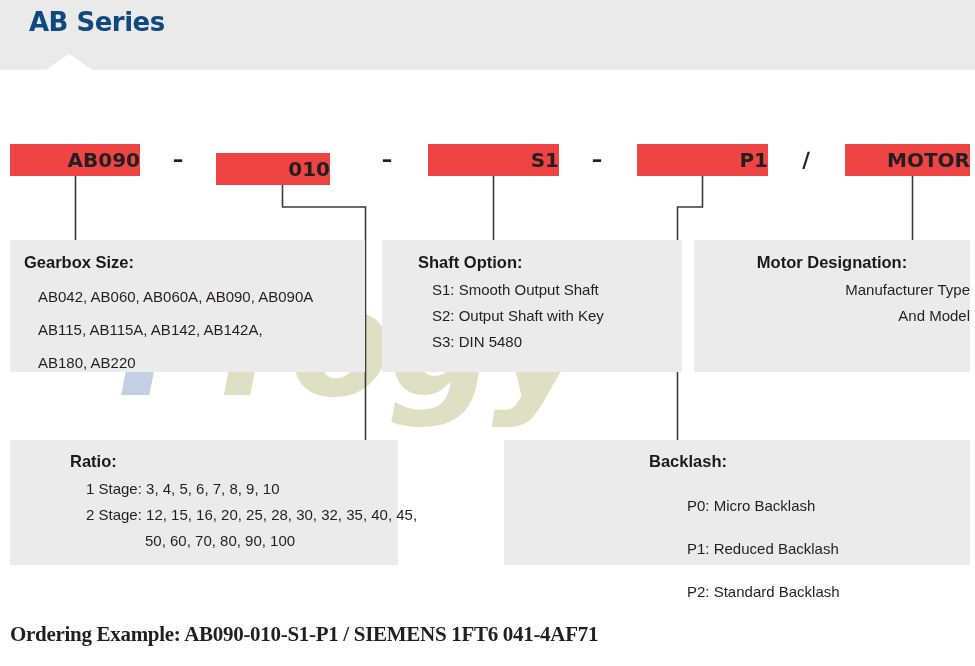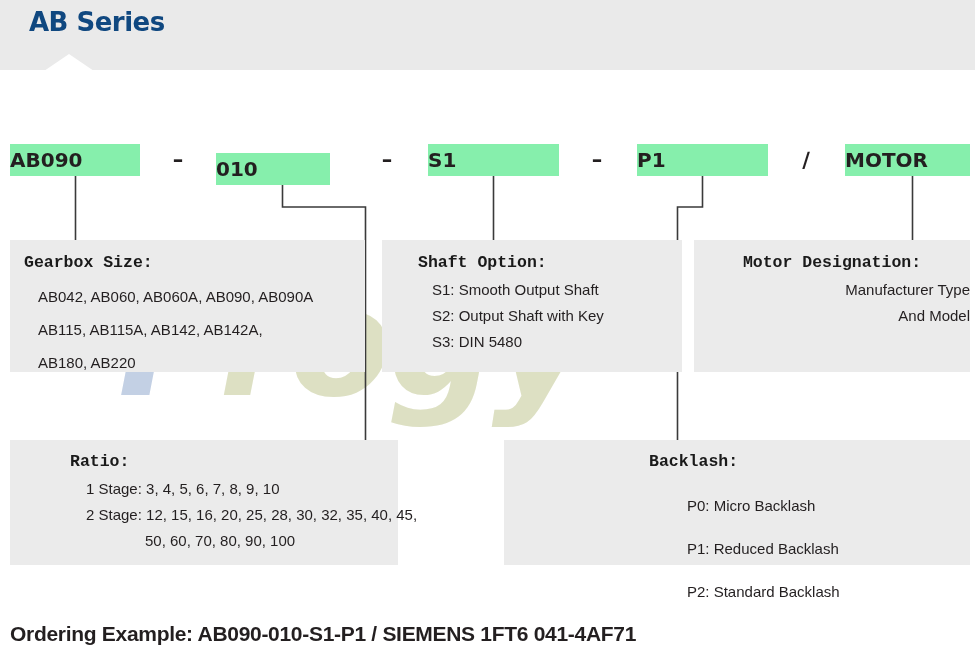--- a/index.html
+++ b/index.html
@@ -76,22 +76,22 @@
     top: 144px;
     width: 975px;
     height: 32px;
     z-index: 3;
   }
   .chip {
     position: absolute;
     top: 0;
     height: 32px;
     line-height: 32px;
-    background: #86efac;
-    text-align: left;
+    background: #ef4444;
+    text-align: right;
     font-family: "DejaVu Sans", sans-serif;
     font-weight: 700;
     font-size: 20px;
     color: #231f20;
     white-space: nowrap;
   }
   .sep {
     position: absolute;
     top: 0;
     height: 32px;
@@ -114,21 +114,21 @@
   }
 
   
   .box {
     position: absolute;
     background: #ebebeb;
     z-index: 2;
     box-sizing: border-box;
   }
   .box-title {
-    font-family: Liberation Mono, monospace;
+    font-family: Liberation Sans, sans-serif;
     font-weight: 700;
     font-size: 16.5px;
     color: #1a1a1a;
     white-space: nowrap;
   }
   .box-line {
     font-family: "Liberation Sans", sans-serif;
     font-weight: 400;
     font-size: 15px;
     color: #231f20;
@@ -154,21 +154,21 @@
   #box-backlash { left: 504px; top: 440px; width: 466px; height: 125px; padding: 12px 0 0 0; }
   #box-backlash .box-title { margin-left: 145px; }
   #box-backlash .box-line { margin-left: 183px; margin-top: 26px; }
 
   
   #footer {
     position: absolute;
     left: 10px;
     top: 622px;
     z-index: 3;
-    font-family: Liberation Sans, sans-serif;
+    font-family: Liberation Serif, serif;
     font-weight: 700;
     font-size: 21px;
     letter-spacing: -0.3px;
     color: #231f20;
     white-space: nowrap;
   }
 </style>
 </head>
 <body>
 

